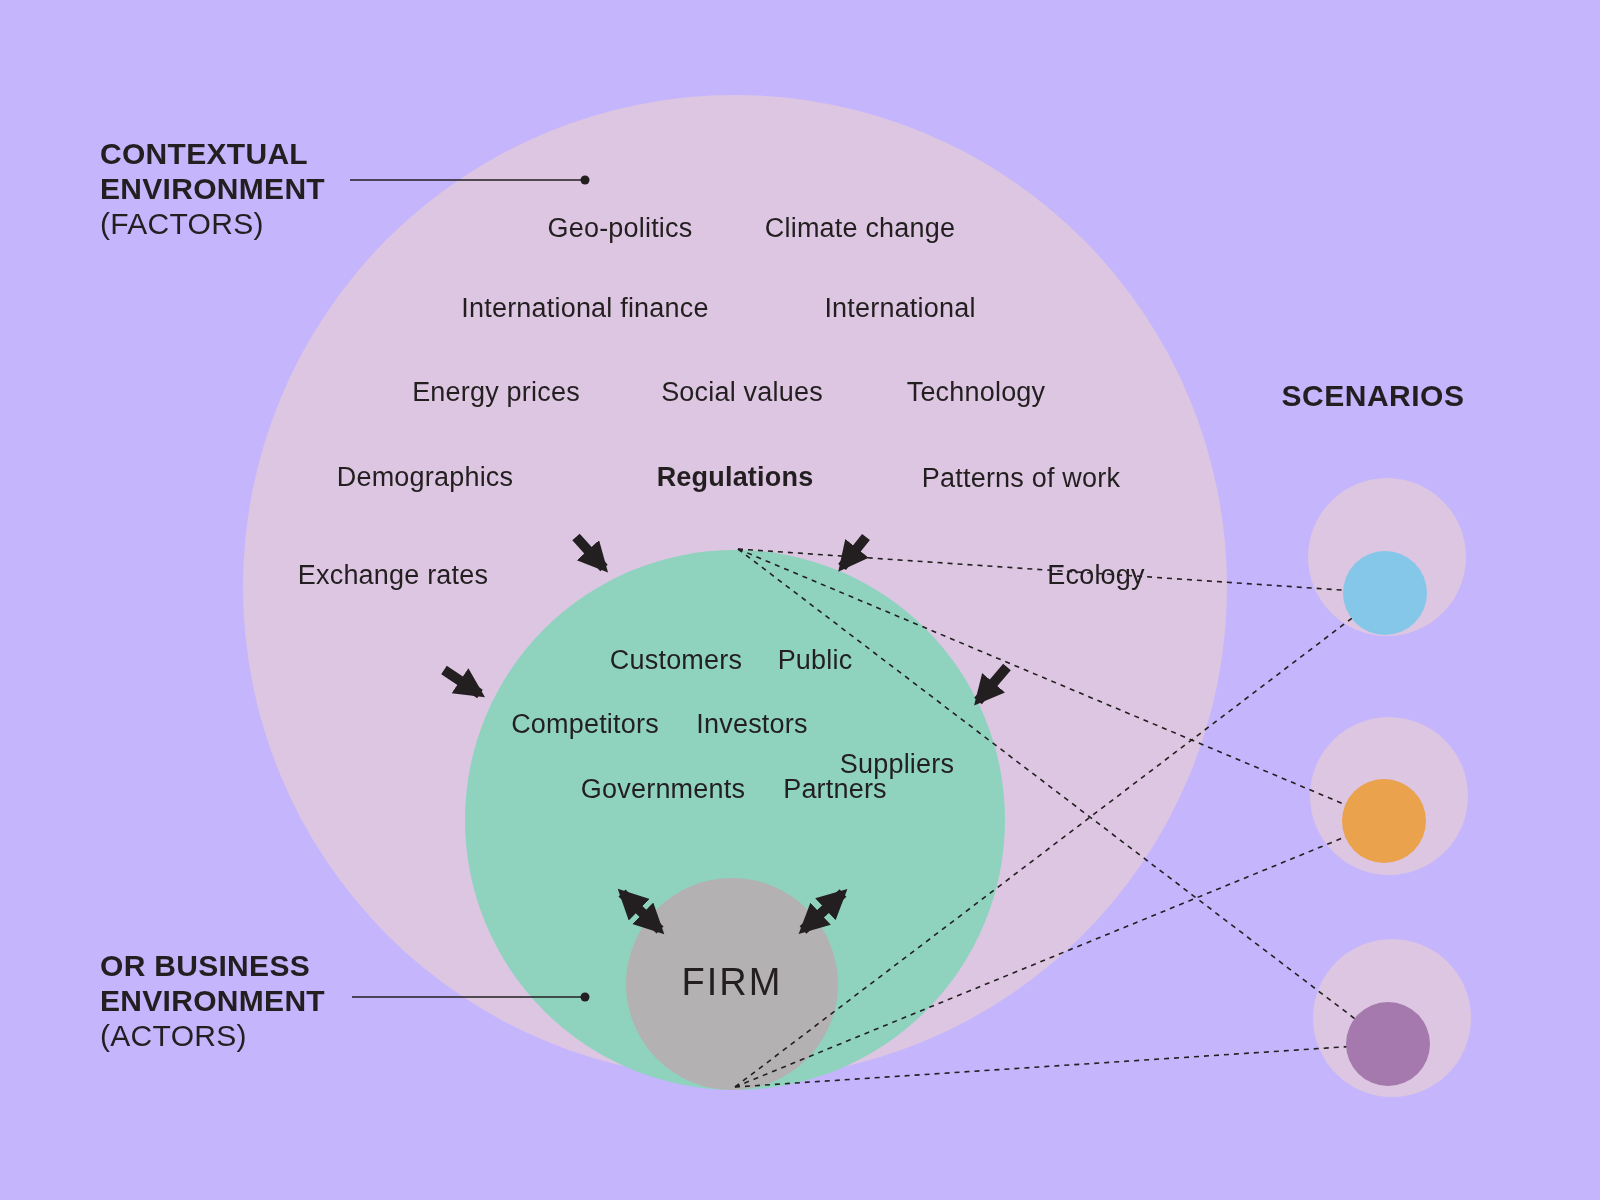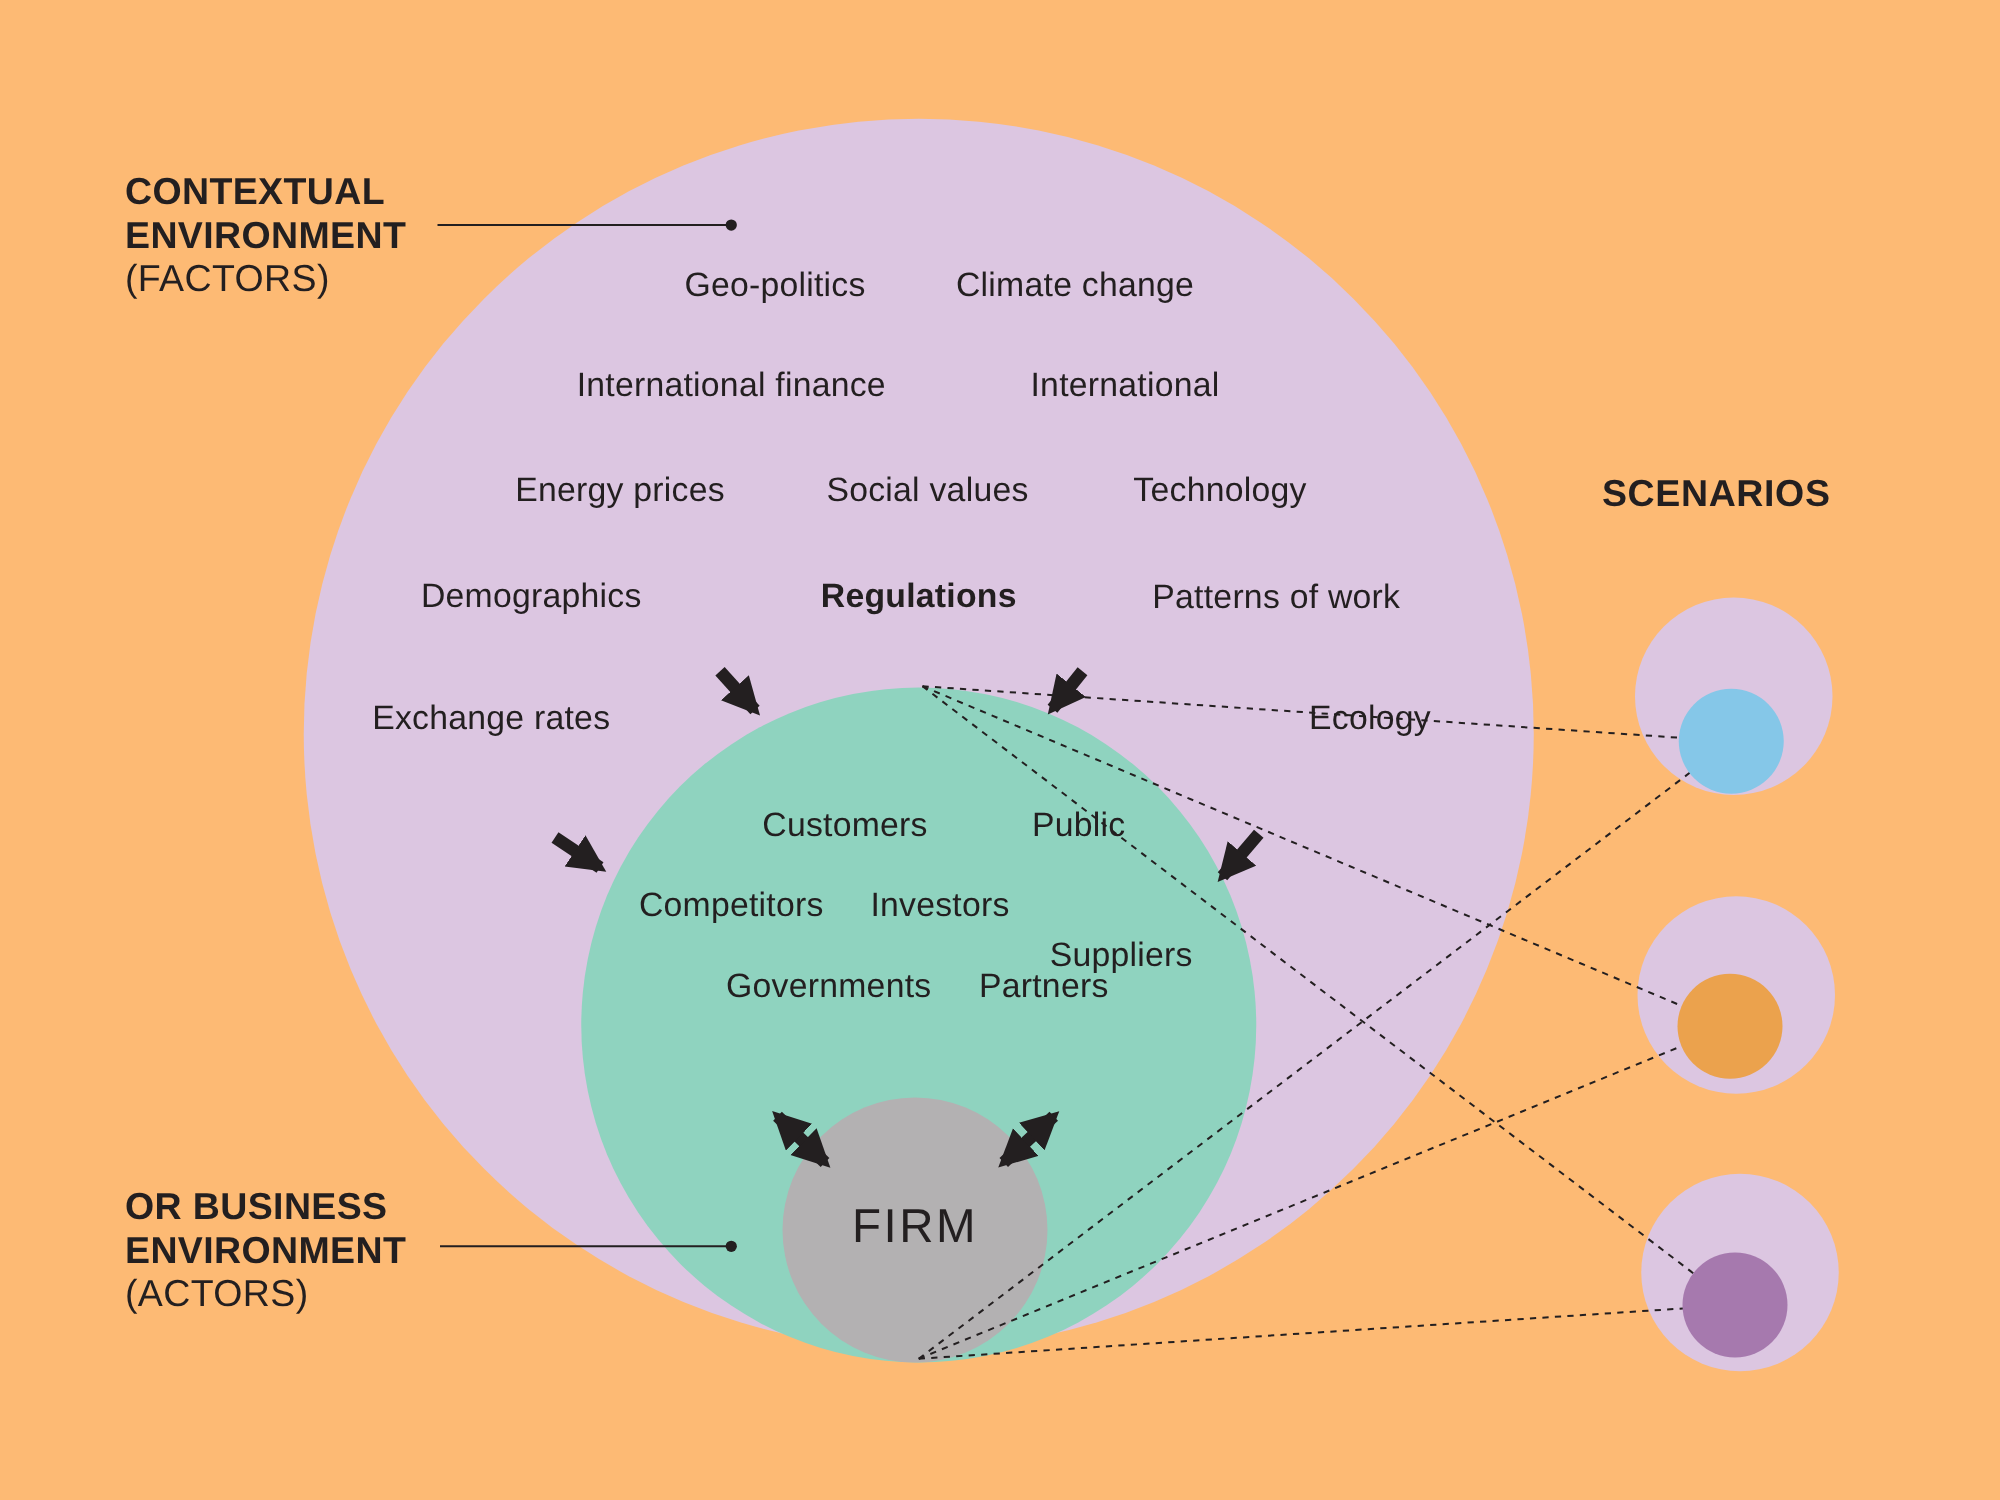--- a/index.html
+++ b/index.html
@@ -16,21 +16,21 @@
   .heading{position:absolute;z-index:4;font-size:30px;font-weight:bold;line-height:35px;letter-spacing:.3px;}
   .heading .sub{font-weight:normal;}
   .scenario-outer{position:absolute;border-radius:50%;z-index:1;}
   .scenario-dot{position:absolute;border-radius:50%;z-index:3;}
   .firm-label{position:absolute;z-index:4;transform:translate(-50%,-50%);font-size:38px;font-weight:500;letter-spacing:2px;}
   .scenarios-title{position:absolute;z-index:4;transform:translate(-50%,-50%);font-size:30px;font-weight:bold;letter-spacing:.5px;white-space:nowrap;}
 </style>
 </head>
 <body>
 
-<div class="canvas" style="background-color: #fdba74;">
+<div class="canvas" style="background-color: #c4b5fd;">
 
   <div class="circle" style="left: 243px; top: 95px; width: 984px; height: 984px; background-color: rgb(220, 198, 225);"></div>
 
   <div class="circle" style="left: 465px; top: 550px; width: 540px; height: 540px; background-color: rgb(143, 211, 191);"></div>
 
   <div class="circle" style="left: 626px; top: 878px; width: 212px; height: 212px; background-color: rgb(179, 177, 178);"></div>
 
   <div class="scenario-outer" style="left: 1308px; top: 478px; width: 158px; height: 158px; background-color: rgb(220, 198, 225);"></div>
   <div class="scenario-dot" style="left: 1343px; top: 551px; width: 84px; height: 84px; background-color: rgb(133, 199, 232);"></div>
 
@@ -98,21 +98,21 @@
   <div class="label" style="left:496px;top:392px;">Energy prices</div>
   <div class="label" style="left:742px;top:392px;">Social values</div>
   <div class="label" style="left:976px;top:392px;">Technology</div>
   <div class="label" style="left:425px;top:477px;">Demographics</div>
   <div class="label" style="left:735px;top:477px;font-weight:bold;">Regulations</div>
   <div class="label" style="left:1021px;top:478px;">Patterns of work</div>
   <div class="label" style="left:393px;top:575px;">Exchange rates</div>
   <div class="label" style="left:1096px;top:575px;">Ecology</div>
 
   <div class="label" style="left:676px;top:660px;">Customers</div>
-  <div class="label" style="left:815px;top:660px;margin-left:48px;">Public</div>
+  <div class="label" style="left:815px;top:660px;">Public</div>
   <div class="label" style="left:585px;top:724px;">Competitors</div>
   <div class="label" style="left:752px;top:724px;">Investors</div>
   <div class="label" style="left:897px;top:724px;margin-top:40px;">Suppliers</div>
   <div class="label" style="left:663px;top:789px;">Governments</div>
   <div class="label" style="left:835px;top:789px;">Partners</div>
 
   <div class="firm-label" style="left:732px;top:982px;">FIRM</div>
 
 </div>
 

